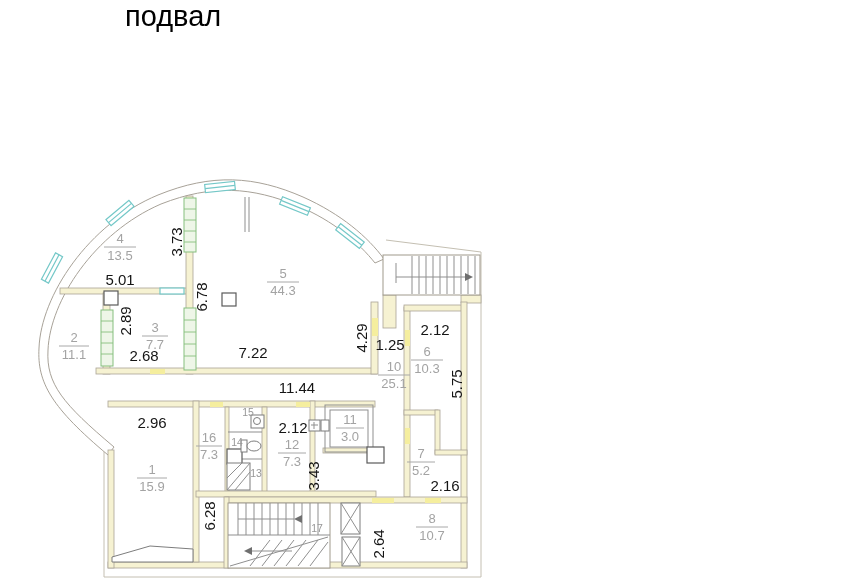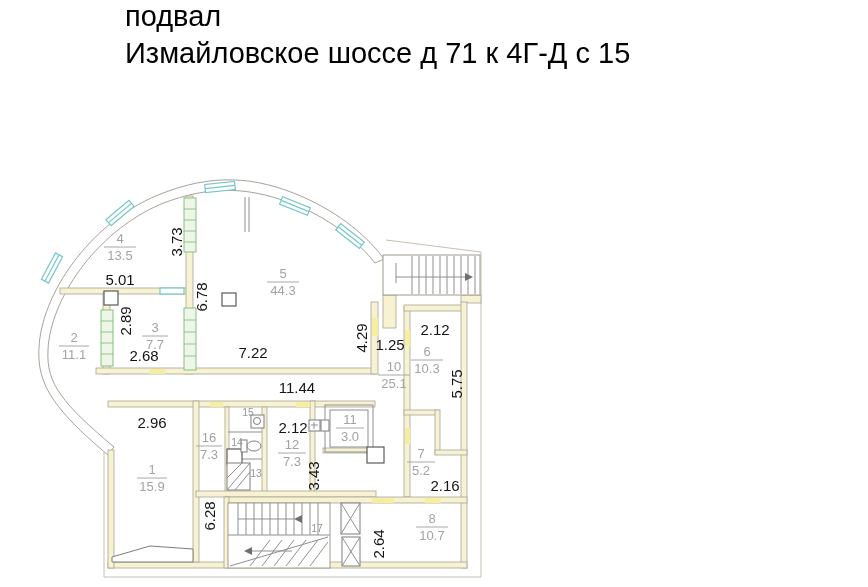--- a/index.html
+++ b/index.html
@@ -26,21 +26,20 @@
   .band{fill:#ffffff;stroke:#a8a298;stroke-width:1;}
   .arrow{fill:#6f6f6f;}
 </style>
 </head>
 <body>
 
 <div class="canvas">
 
   <div class="title">
     <div>подвал</div>
-    <div>Измайловское шоссе д 71 к 4Г-Д с 15</div>
   </div>
 
   <svg class="plan" width="455" height="432" viewBox="30 150 455 432">
 
     <g>
       <line class="bound" x1="104" y1="452" x2="104" y2="577"></line>
       <line class="bound" x1="104" y1="577" x2="481" y2="577"></line>
       <line class="bound" x1="481" y1="577" x2="481" y2="252"></line>
       <line class="bound" x1="386" y1="240" x2="481" y2="252"></line>
     </g>

